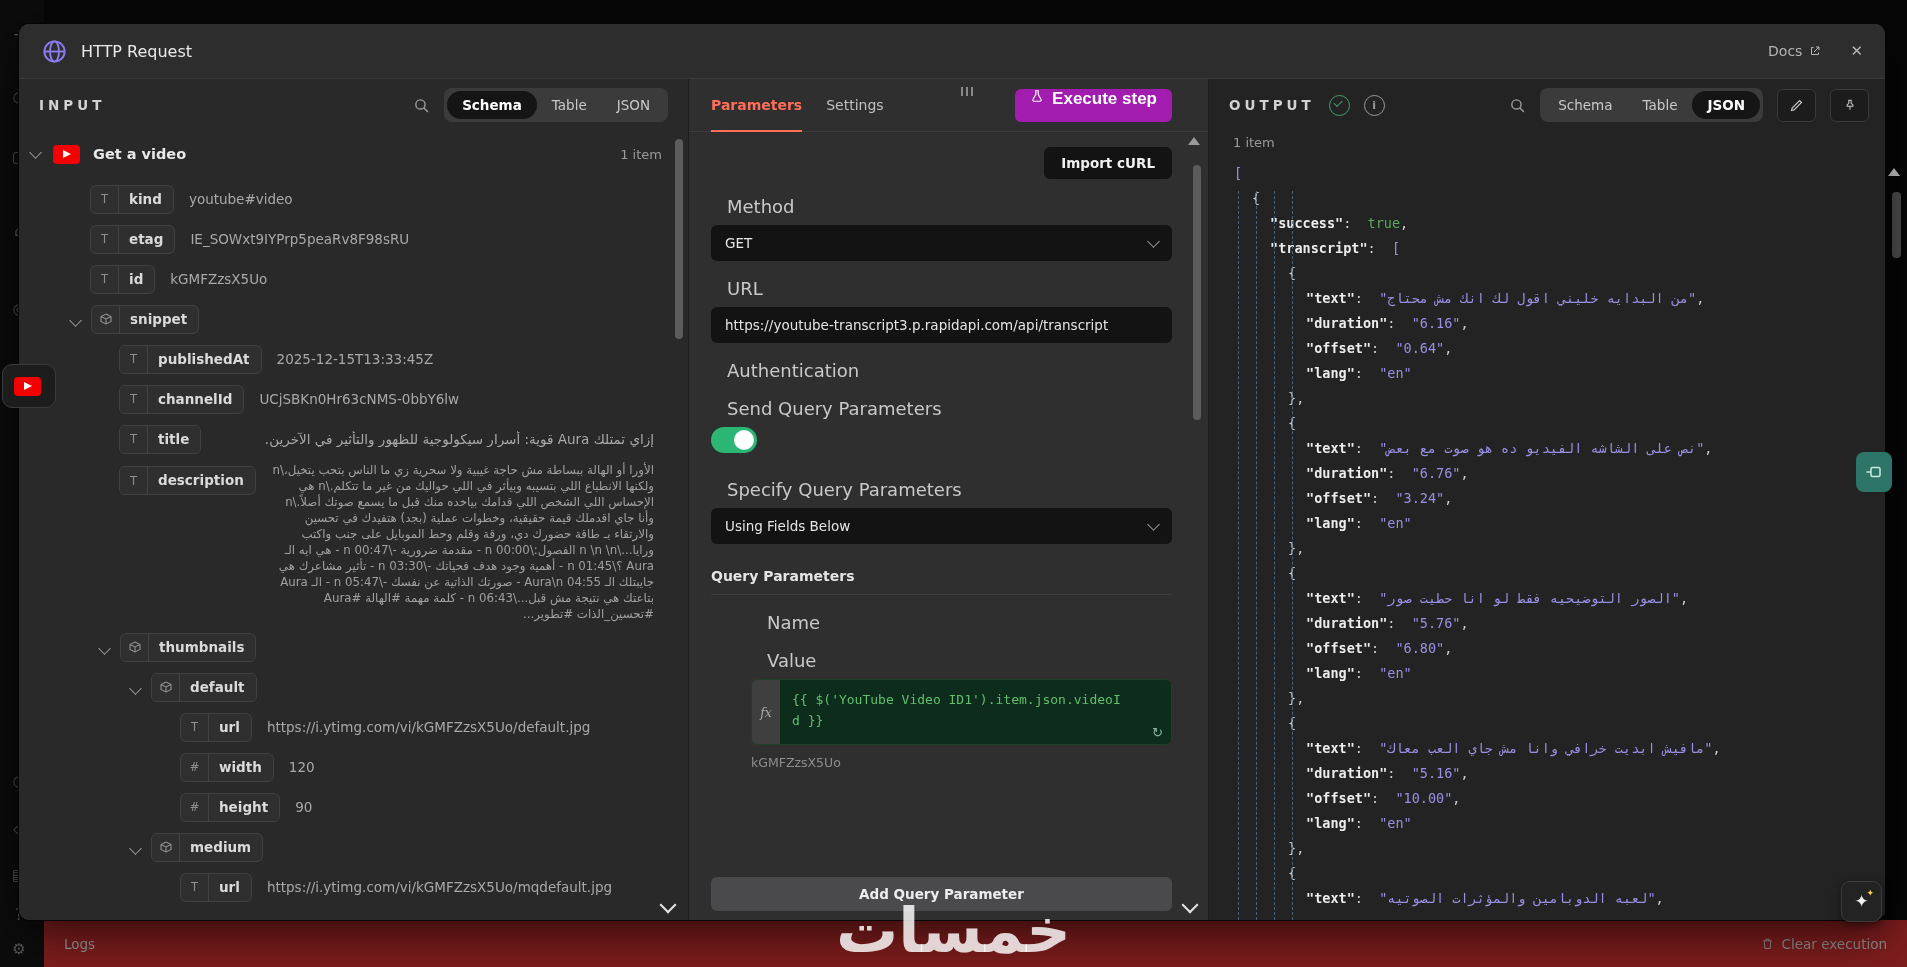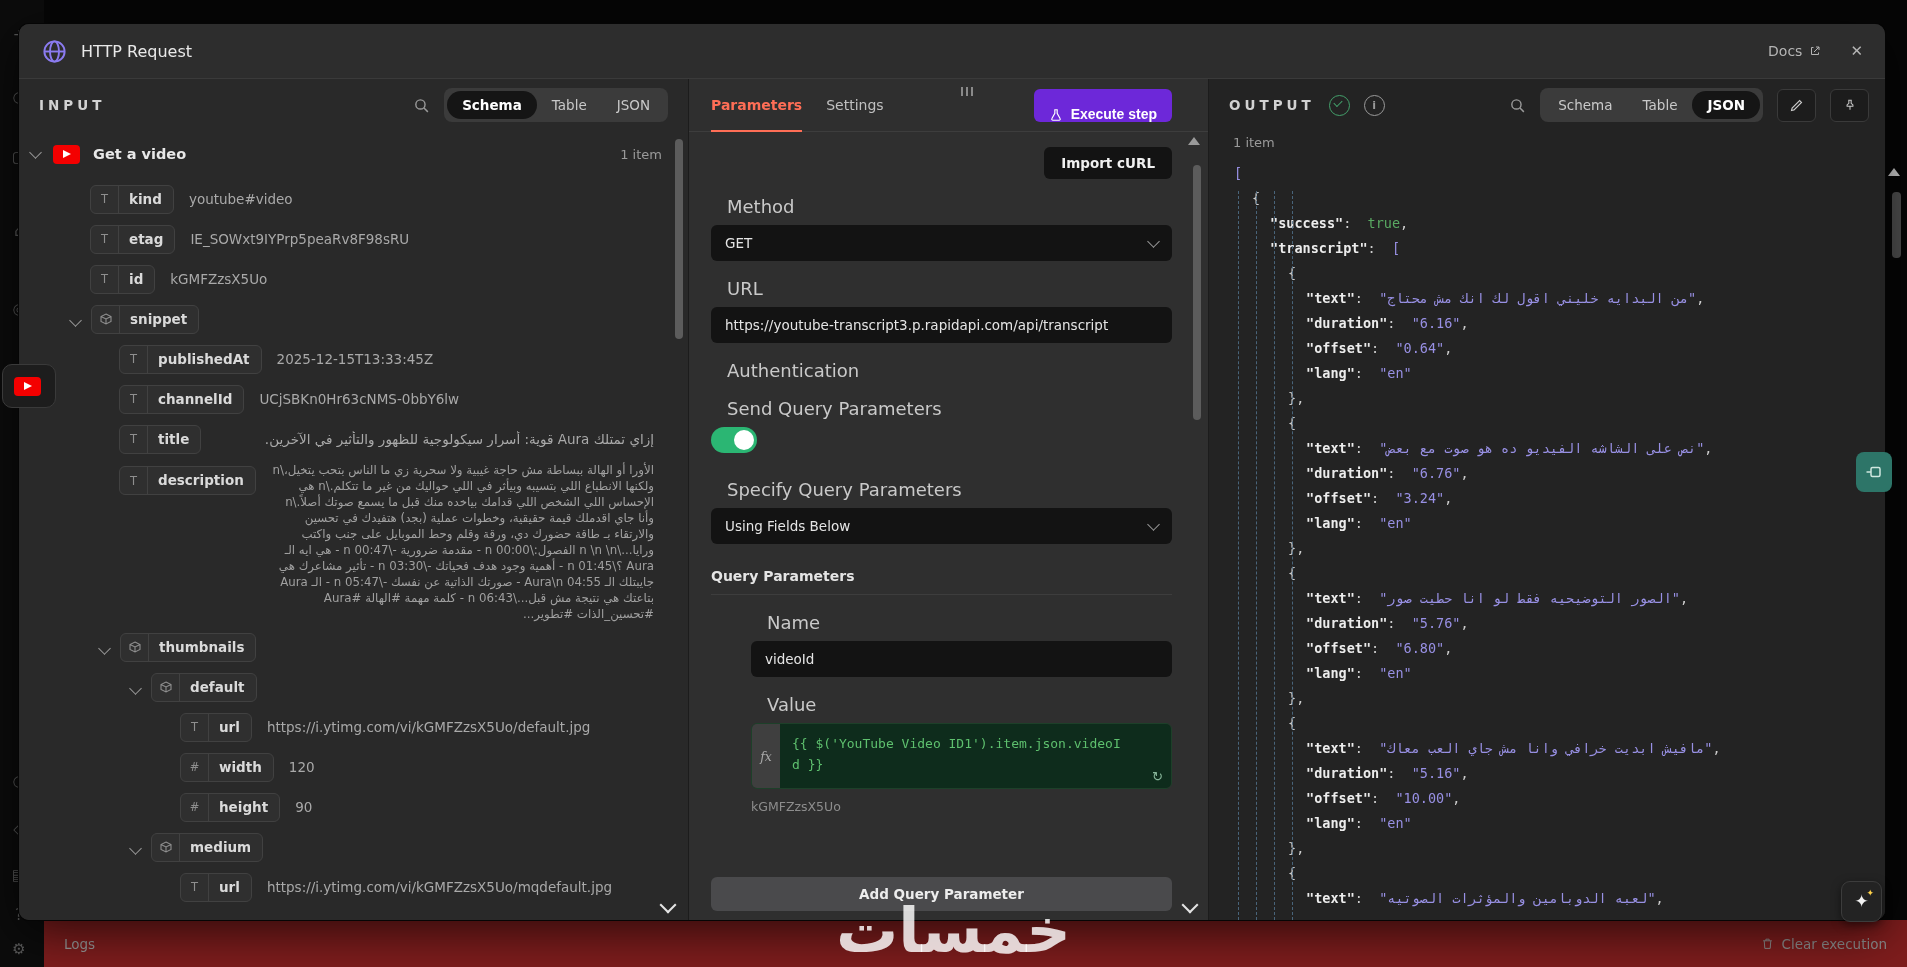--- a/index.html
+++ b/index.html
@@ -64,22 +64,22 @@
   .fval{margin-left:15px;font-size:13.5px;color:#a9a9a9;white-space:nowrap;overflow:hidden;text-overflow:ellipsis;min-width:0;}
   .fval.rtl{direction:rtl;text-align:right;flex:1;}
   .fval.multi{white-space:pre-wrap;line-height:16px;font-size:11.8px;max-height:172px;overflow:hidden;color:#a0a0a0;margin-top:3px;margin-bottom:5px;}
   .sb-in{position:absolute;right:5px;top:60px;width:8px;height:200px;background:#5c5c5c;border-radius:4px;}
   .dnchev{position:absolute;bottom:9px;width:10px;height:10px;border-right:2px solid #e4e4e4;border-bottom:2px solid #e4e4e4;transform:rotate(45deg);}
   
   .panel-mid{width:519px;flex:none;background:#2f2f2f;border-right:1px solid #1c1c1c;position:relative;overflow:hidden;}
   .midtabs{height:52px;border-bottom:1px solid #3d3d3d;display:flex;align-items:stretch;padding-left:22px;gap:24px;position:relative;}
   .mtab{display:flex;align-items:center;font-size:14px;color:#c0c0c0;border-bottom:2px solid transparent;margin-bottom:-1px;cursor:pointer;}
   .mtab.active{color:#ff6e56;border-bottom-color:#ff6e56;font-weight:600;}
-  .exec{position:absolute;right:36px;top:10px;height:33px;background:#6d28d9;color:#fff;border-radius:6px;font-size:14px;font-weight:600;
-        display:flex;align-items:flex-end;gap:8px;padding:0 15px;cursor:pointer;}
+  .exec{position:absolute;right:36px;top:10px;height:33px;background:#a21caf;color:#fff;border-radius:6px;font-size:17px;font-weight:600;
+        display:flex;align-items:flex-start;gap:8px;padding:0 15px;cursor:pointer;}
   .midscroll{position:absolute;top:52px;bottom:0;left:0;right:0;padding:16px 36px 56px 22px;}
   .importrow{display:flex;justify-content:flex-end;margin-bottom:4px;}
   .btn-dark{background:#131313;color:#f0f0f0;font-size:13.5px;font-weight:600;border-radius:6px;padding:8px 17px;cursor:pointer;}
   .flabel{font-size:18px;color:#c9c9c9;margin:17px 16px 8px;}
   .select,.tinput{height:36px;background:#131313;border-radius:6px;display:flex;align-items:center;padding:0 14px;font-size:13.5px;color:#e5e5e5;box-sizing:border-box;}
   .select{justify-content:space-between;cursor:pointer;}
   .select .chev{margin-top:-3px;}
   .toggle{width:46px;height:26px;border-radius:13px;background:#2bb673;position:relative;margin-top:5px;cursor:pointer;}
   .toggle .knob{position:absolute;right:3px;top:3px;width:20px;height:20px;border-radius:50%;background:#fff;}
   .qphead{font-size:14px;font-weight:700;color:#e5e5e5;margin-top:24px;}
@@ -364,21 +364,20 @@
           </div>
         <div class="flabel" style="margin-top:26px">Specify Query Parameters</div>
         <div class="select">
           <span>Using Fields Below</span>
           <span class="chev"></span>
         </div>
         <div class="qphead">Query Parameters</div>
         <div class="qpdiv"></div>
         <div class="qpindent">
           <div class="flabel">Name</div>
-          <div class="tinput">videoId</div>
           <div class="flabel">Value</div>
           <div class="exprbox">
             <span class="fx">fx</span>
             <span class="exprcode"><span>{{ $('YouTube Video ID1').item.json.videoI</span><br><span>d }}</span></span>
             <span class="expricon">↻</span>
           </div>
           <div class="exprres">kGMFZzsX5Uo</div>
         </div>
       </div>
       <div class="addbtn">Add Query Parameter</div>

